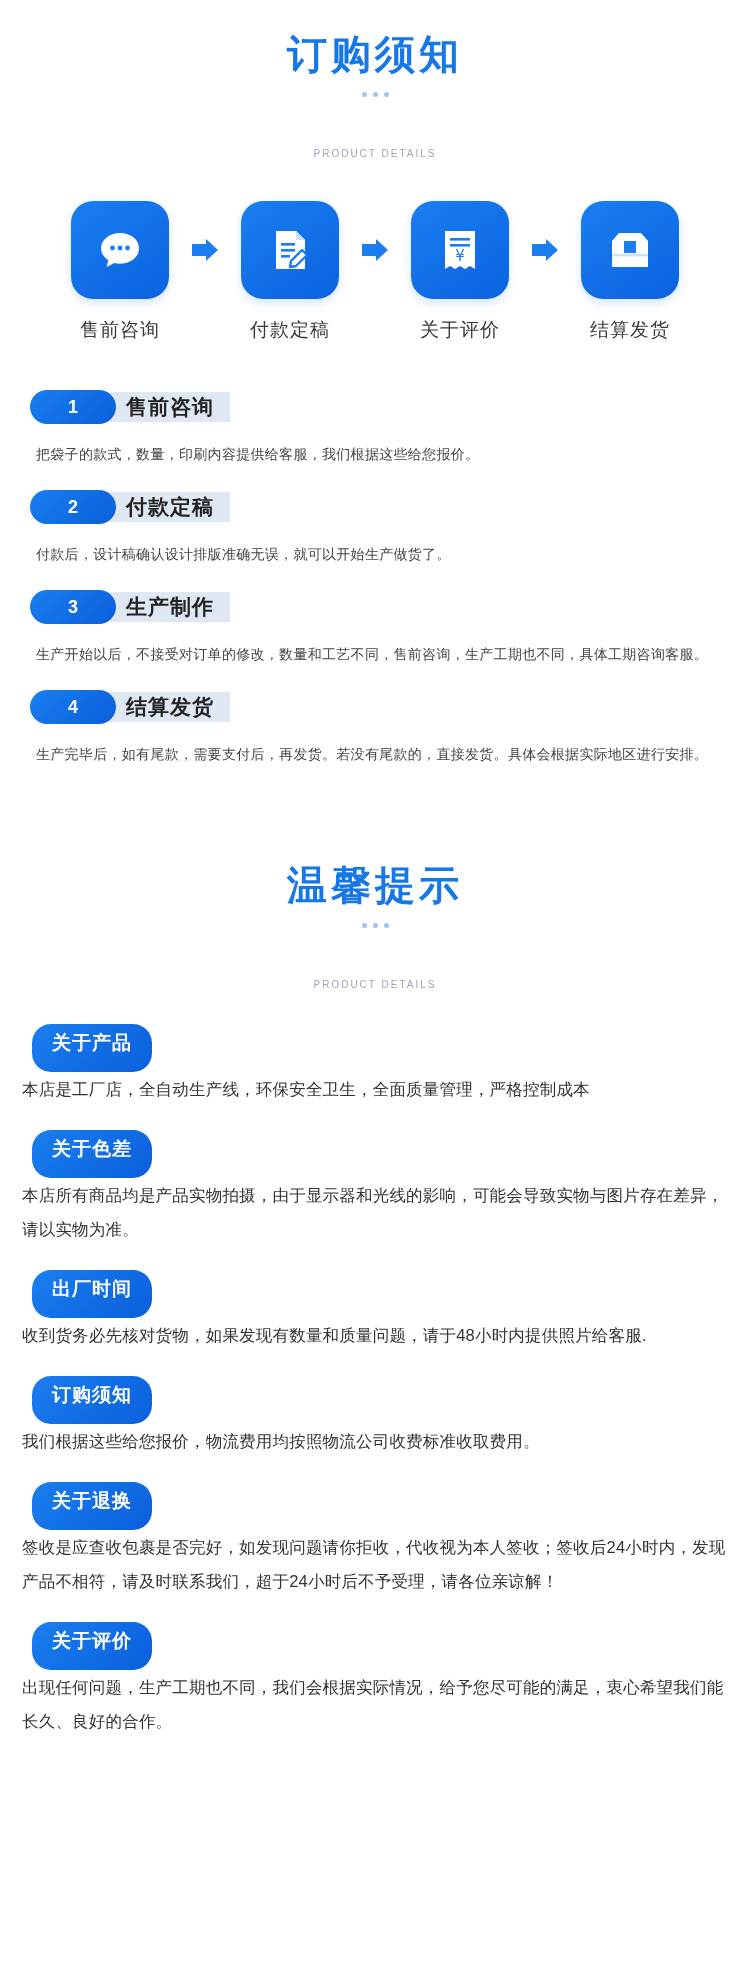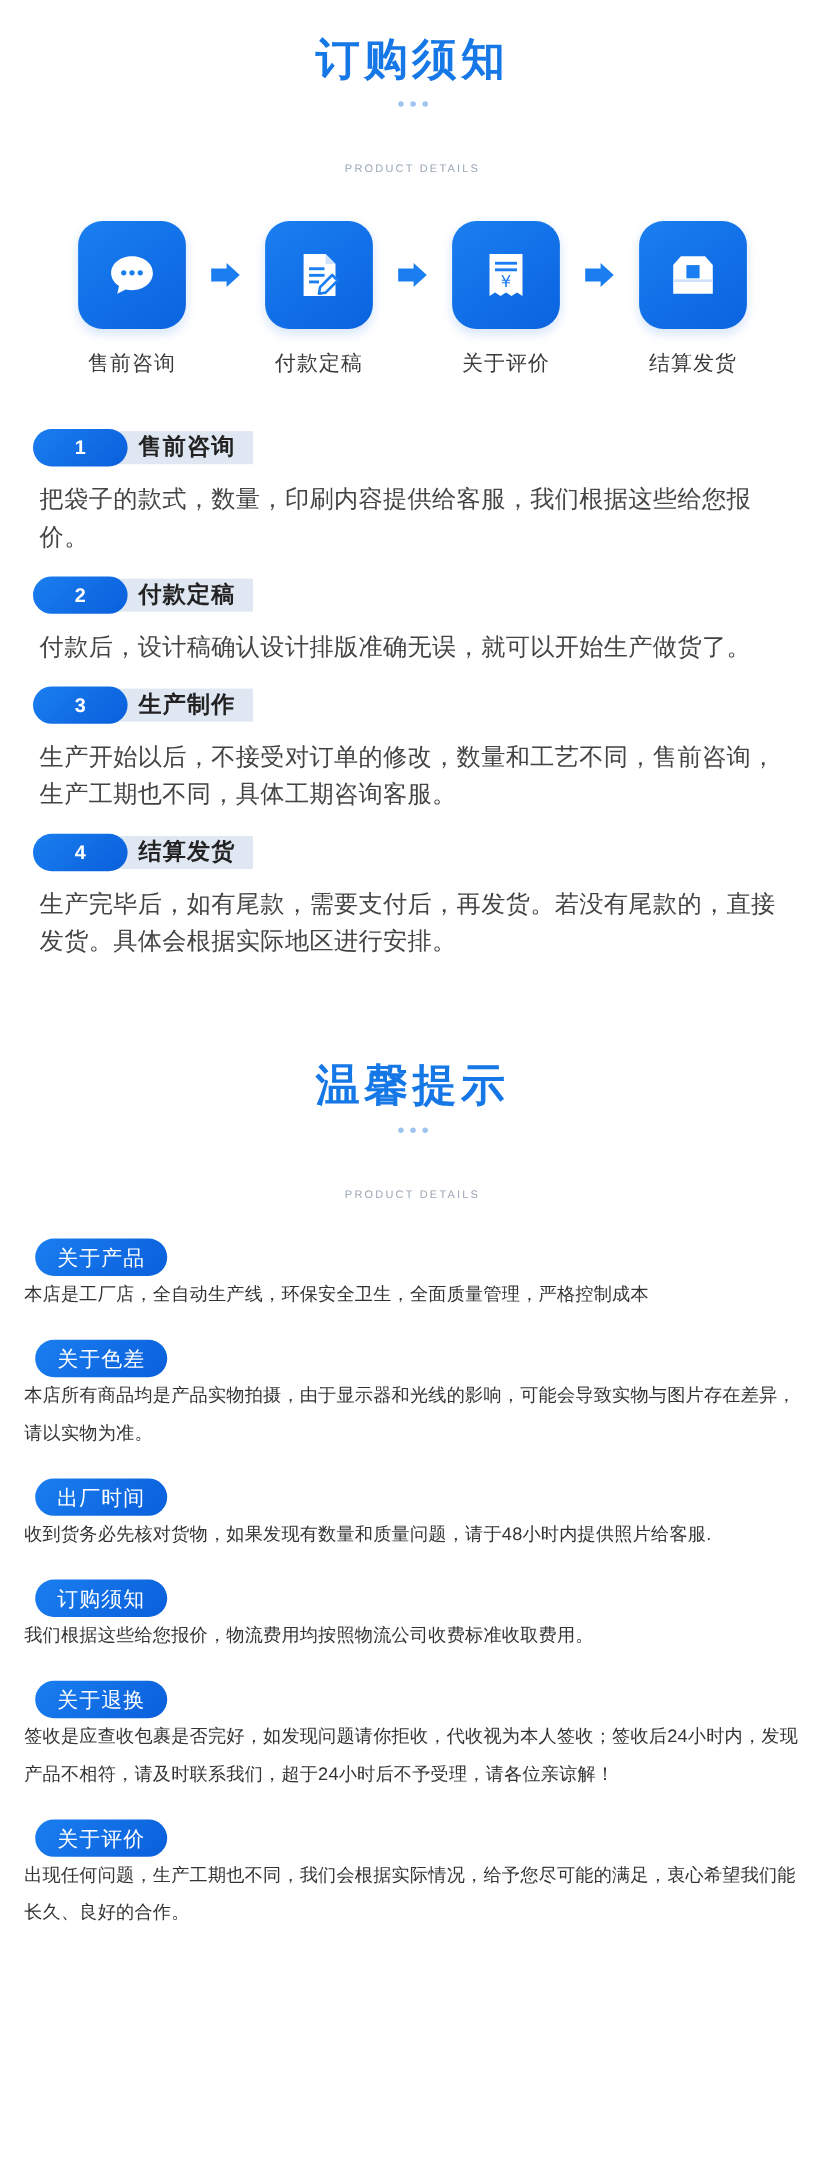--- a/index.html
+++ b/index.html
@@ -130,44 +130,44 @@
     font-size: 21px;
     font-weight: bold;
     color: #222222;
     letter-spacing: 1px;
     position: relative;
     z-index: 1;
   }
   .step-body {
     margin-top: 12px;
     padding-left: 6px;
-    font-size: 22px;
+    font-size: 14px;
     line-height: 34px;
     color: #444444;
     letter-spacing: 0.3px;
   }
 
   
   .tips {
     margin-top: 30px;
     padding: 0 22px;
   }
   .tip {
     margin-bottom: 24px;
   }
   .tip-pill {
     display: inline-block;
     padding: 0 20px;
-    height: 34px;
+    height: 48px;
     line-height: 38px;
     border-radius: 19px;
     background: linear-gradient(135deg, #1a7ef0 0%, #0a5fdb 100%);
     color: #ffffff;
     font-size: 19px;
-    font-weight: normal;
+    font-weight: bold;
     letter-spacing: 1px;
     margin-left: 10px;
   }
   .tip-body {
     font-size: 16.5px;
     line-height: 34px;
     color: #333333;
     letter-spacing: 0.2px;
   }
   .tips-head {

